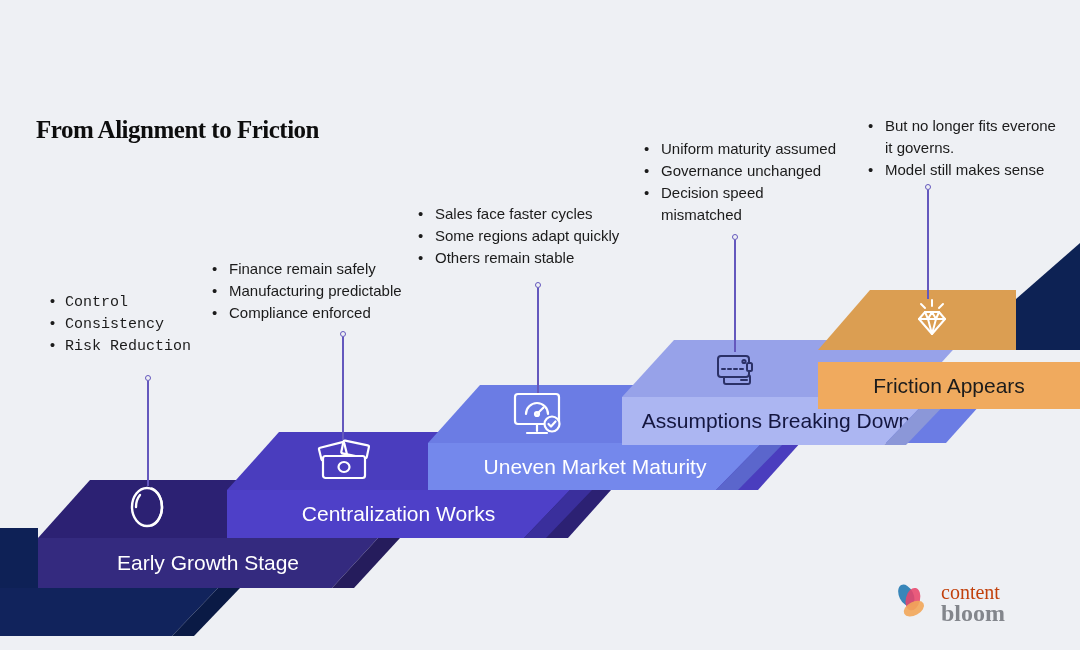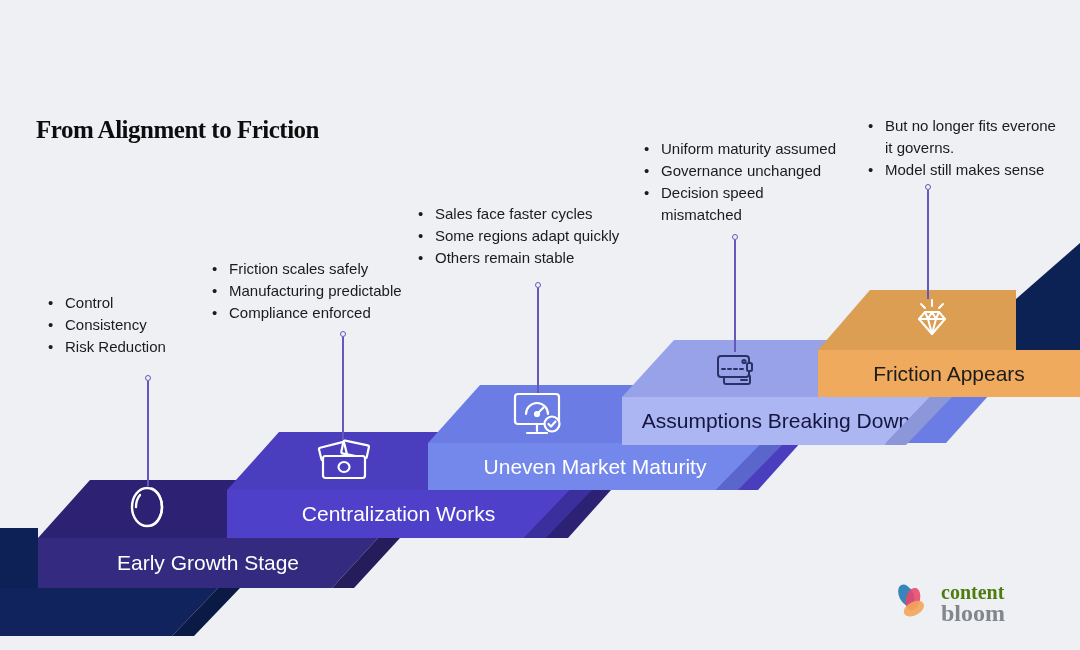--- a/index.html
+++ b/index.html
@@ -62,21 +62,21 @@
     clip-path:polygon(52px 0, 100% 0, calc(100% - 52px) 100%, 0 100%);
   }
   .face.top.square-right{
     clip-path:polygon(52px 0, 100% 0, 100% 100%, 0 100%);
   }
   .face.band{
     background:var(--band);
     clip-path:polygon(0 0, 100% 0, calc(100% - 46px) 100%, 0 100%);
     display:flex;align-items:center;justify-content:center;
   }
-  .face.band.square-right{clip-path:none;}
+  .face.band.square-right{clip-path:none;margin-top:12px;}
   .face.band span{
     font-size:21px;
     color:var(--label-color,#fff);
     white-space:nowrap;
   }
   .face.cap{
     background:var(--cap);
     width:68px;
     clip-path:polygon(46px 0, 100% 0, 22px 100%, 0 100%);
   }
@@ -84,21 +84,21 @@
   .navy{background:var(--navy,#11235c);}
   .navy-dark{background:var(--navy-dark,#0a1a45);}
   #navy-band-bottom{clip-path:polygon(0 0,100% 0,calc(100% - 46px) 100%,0 100%);}
   #navy-cap-bottom{clip-path:polygon(46px 0,100% 0,22px 100%,0 100%);}
   #navy-step-top-right{clip-path:polygon(0 57px,100% 0,100% 100%,0 100%);}
   
   .step-icon{position:absolute;}
   .step-icon svg{display:block;width:100%;height:100%;}
   
   #logo-text{line-height:21px;font-family:"Liberation Serif", serif;}
-  #logo-text .l1{font-size:20px;font-weight:bold;color:#4d7c0f;}
+  #logo-text .l1{font-size:20px;font-weight:normal;color:#c2410c;}
   #logo-text .l2{font-size:24px;font-weight:bold;color:#83868c;}
 </style>
 </head>
 <body>
 
 <div id="canvas" style="--bg: #eef0f4; --connector: #6458bd; --navy: #11235c; --navy-dark: #0a1a45;">
 
   <div id="subtitle" class="abs">From Alignment to Friction</div>
 
   <div class="abs navy" id="navy-sliver-left" style="left:0;top:528px;width:38px;height:60px;background:#0e2156;"></div>
@@ -107,21 +107,21 @@
 
   <div class="abs" id="navy-step-top-right" style="left:1015px;top:243px;width:65px;height:107px;background:#0d2254;"></div>
 
   <div style="--top: #2c2173; --band: #342a7f; --cap: #251c5c; --label-color: #ffffff;">
     <div class="face top" style="left:38px;top:480px;width:582px;height:58px;"></div>
     <div class="face band" style="left:38px;top:538px;width:340px;height:50px;">
       <span>Early Growth Stage</span>
     </div>
     <div class="face cap" style="left:332px;top:538px;height:50px;"></div>
     <div class="abs connector" style="left:147px;top:381px;height:105px;"></div>
-    <div class="abs bullets" style="left:46px;top:292px;width:180px;">
+    <div class="abs bullets" style="left:46px;top:292px;width:180px;font-family:Liberation Mono, monospace;">
       <ul>
           <li>Control</li>
           <li>Consistency</li>
           <li>Risk Reduction</li>
         </ul>
     </div>
     <div class="step-icon" style="left:120px;top:480px;width:58px;height:54px;color:#fff;">
       <svg viewBox="0 0 58 54" fill="none" stroke="currentColor" stroke-width="2.4" stroke-linecap="round">
         <ellipse cx="27" cy="27" rx="15" ry="19"></ellipse>
         <path d="M32 8.5 c6 2.5 10 10 10 18.5 s-4 16-10 18.5"></path>
@@ -132,21 +132,21 @@
 
   <div style="--top: #4a3dbe; --band: #4e40c8; --cap: #3a2f9c; --label-color: #ffffff;">
     <div class="face top" style="left:227px;top:432px;width:583px;height:58px;"></div>
     <div class="face band" style="left:227px;top:490px;width:343px;height:48px;">
       <span>Centralization Works</span>
     </div>
     <div class="face cap" style="left:524px;top:490px;height:48px;"></div>
     <div class="abs connector" style="left:342px;top:337px;height:107px;"></div>
     <div class="abs bullets" style="left:210px;top:258px;width:230px;">
       <ul>
-          <li>Friction scales safely</li>
+          <li>Finance remain safely</li>
           <li>Manufacturing predictable</li>
           <li>Compliance enforced</li>
         </ul>
     </div>
     <div class="step-icon" style="left:314px;top:436px;width:60px;height:50px;color:#fff;--face:#4a3dbe;">
       <svg viewBox="0 0 60 50" fill="none" stroke="currentColor" stroke-width="2.2" stroke-linecap="round" stroke-linejoin="round">
         <g transform="rotate(-14 18 16)">
             <rect x="6" y="9" width="26" height="13" rx="1.5"></rect>
           </g>
         <g transform="rotate(12 42 14)">

